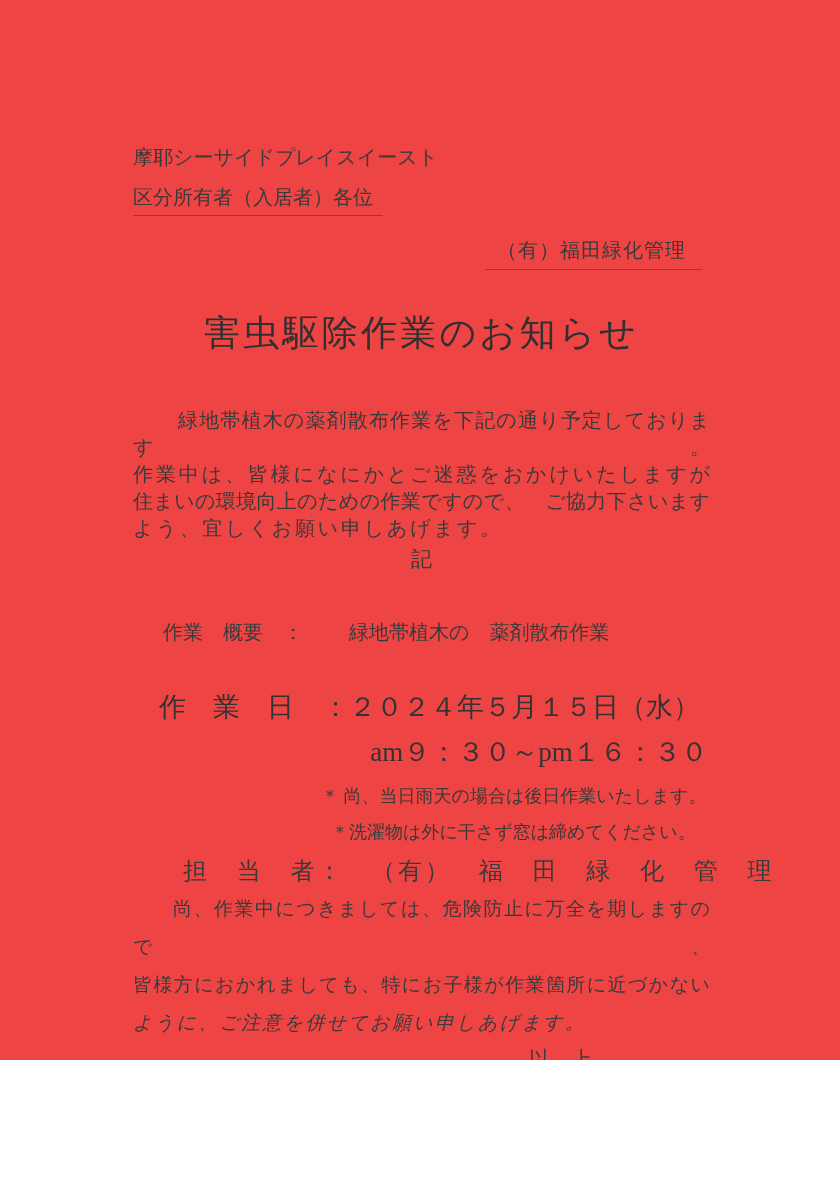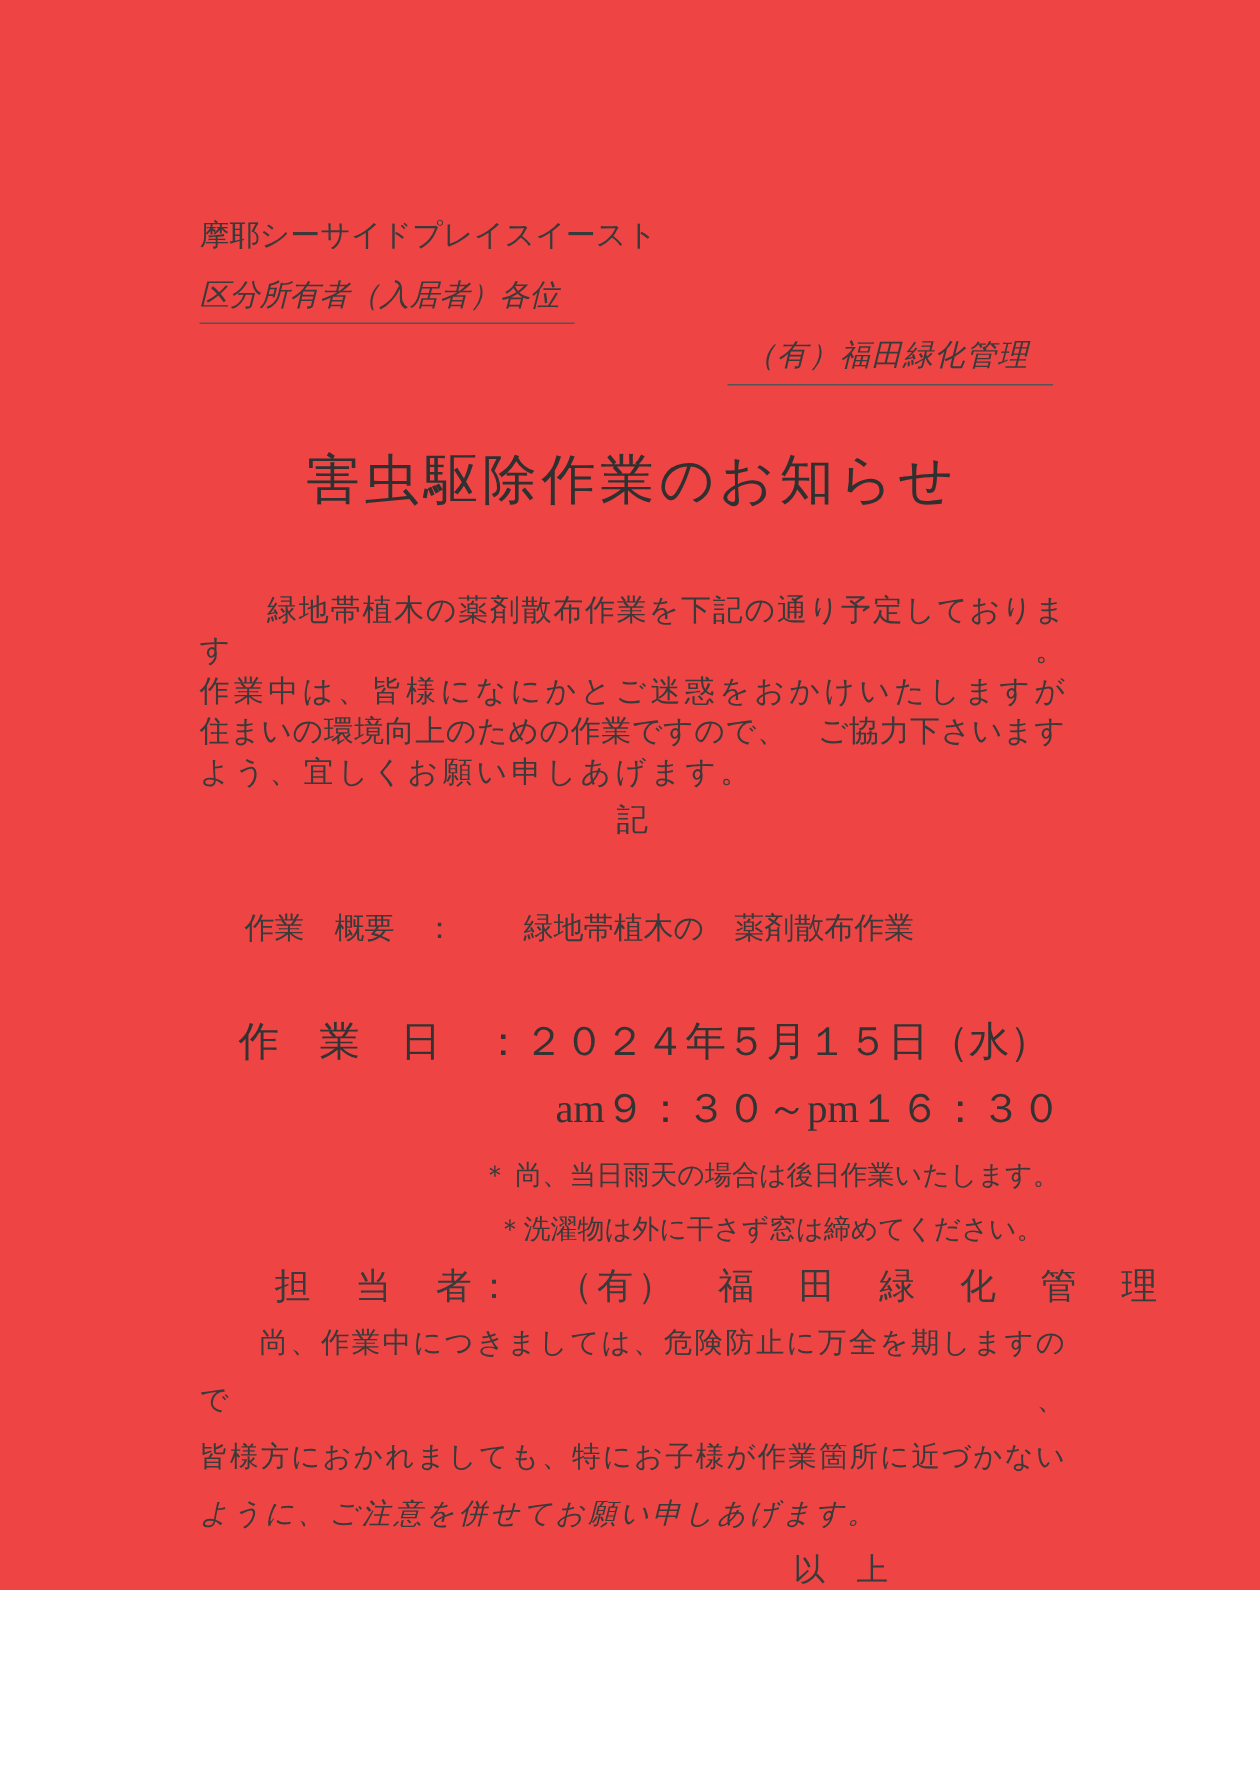--- a/index.html
+++ b/index.html
@@ -21,25 +21,24 @@
   .addr {
     font-size: 20px;
     line-height: 28px;
     white-space: nowrap;
   }
   .addr2 { margin-top: 12px; }
   .ul {
     display: inline-block;
     border-bottom: 1.5px solid #555;
     padding-bottom: 4px;
-    font-style: italic;
   }
   .addr2 .ul { padding-right: 10px; }
   .sender-row {
-    margin-top: 7px;
+    margin-top: 20px;
     text-align: right;
     font-size: 20px;
     line-height: 28px;
     padding-right: 8px;
     white-space: nowrap;
   }
   .sender { padding: 0 16px 5px 12px; letter-spacing: 1px; }
   .title {
     margin: 38px 0 0 0;
     font-size: 36px;

